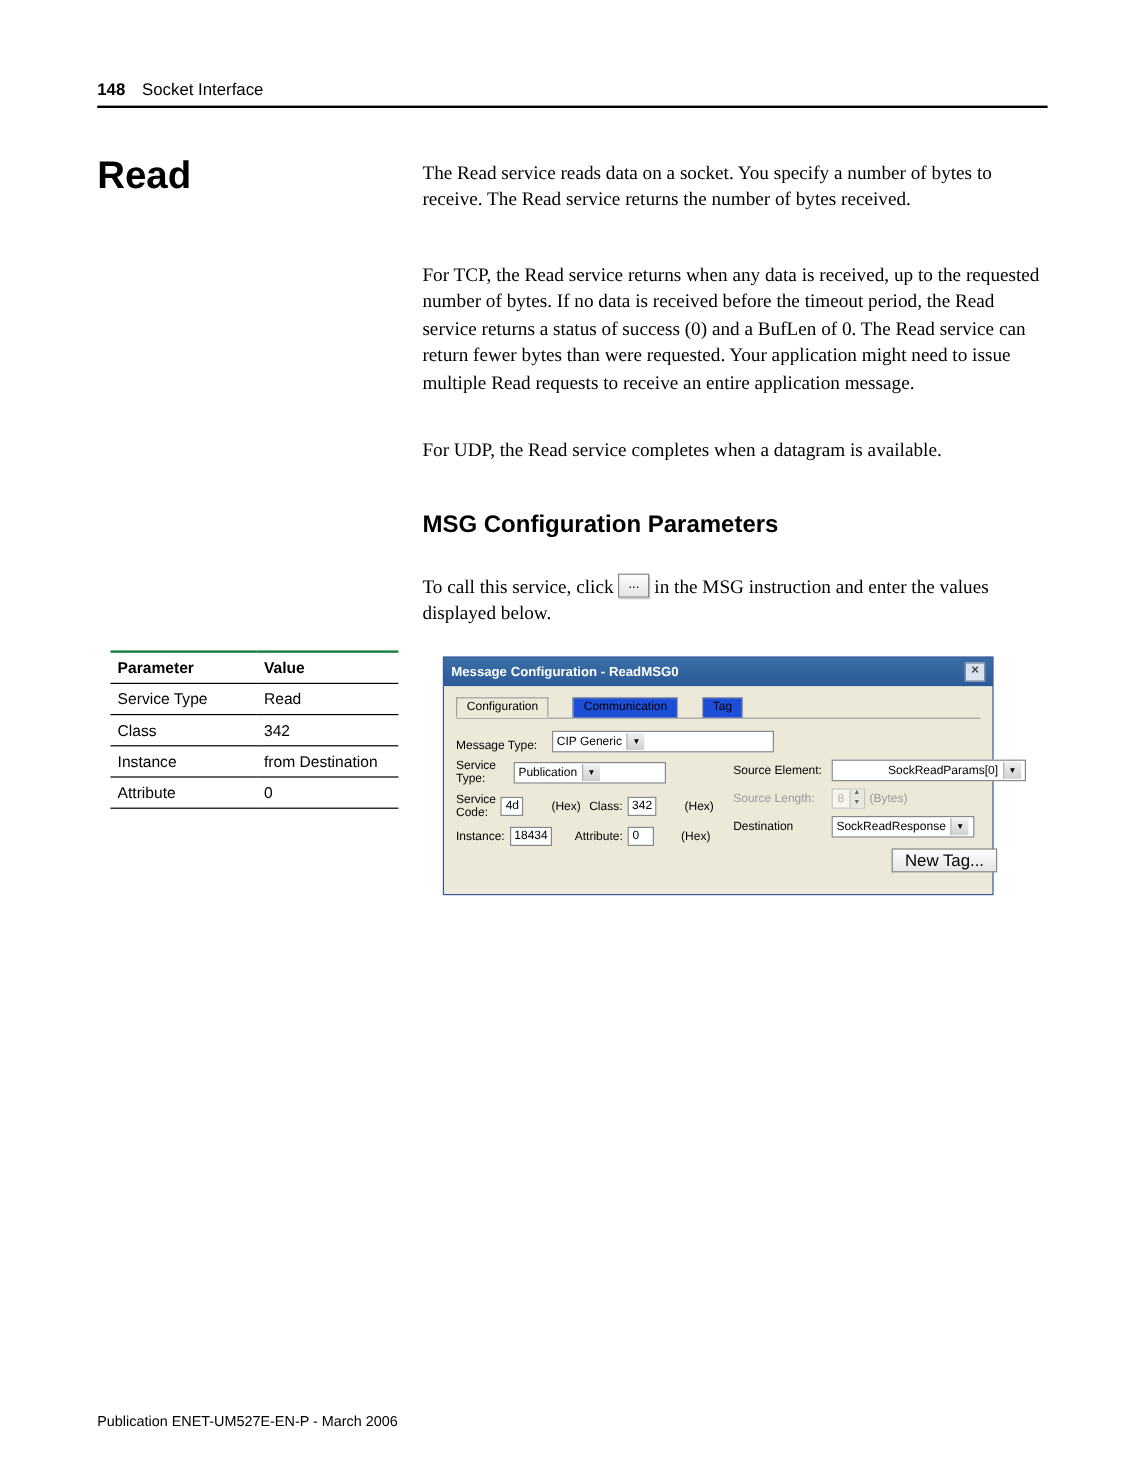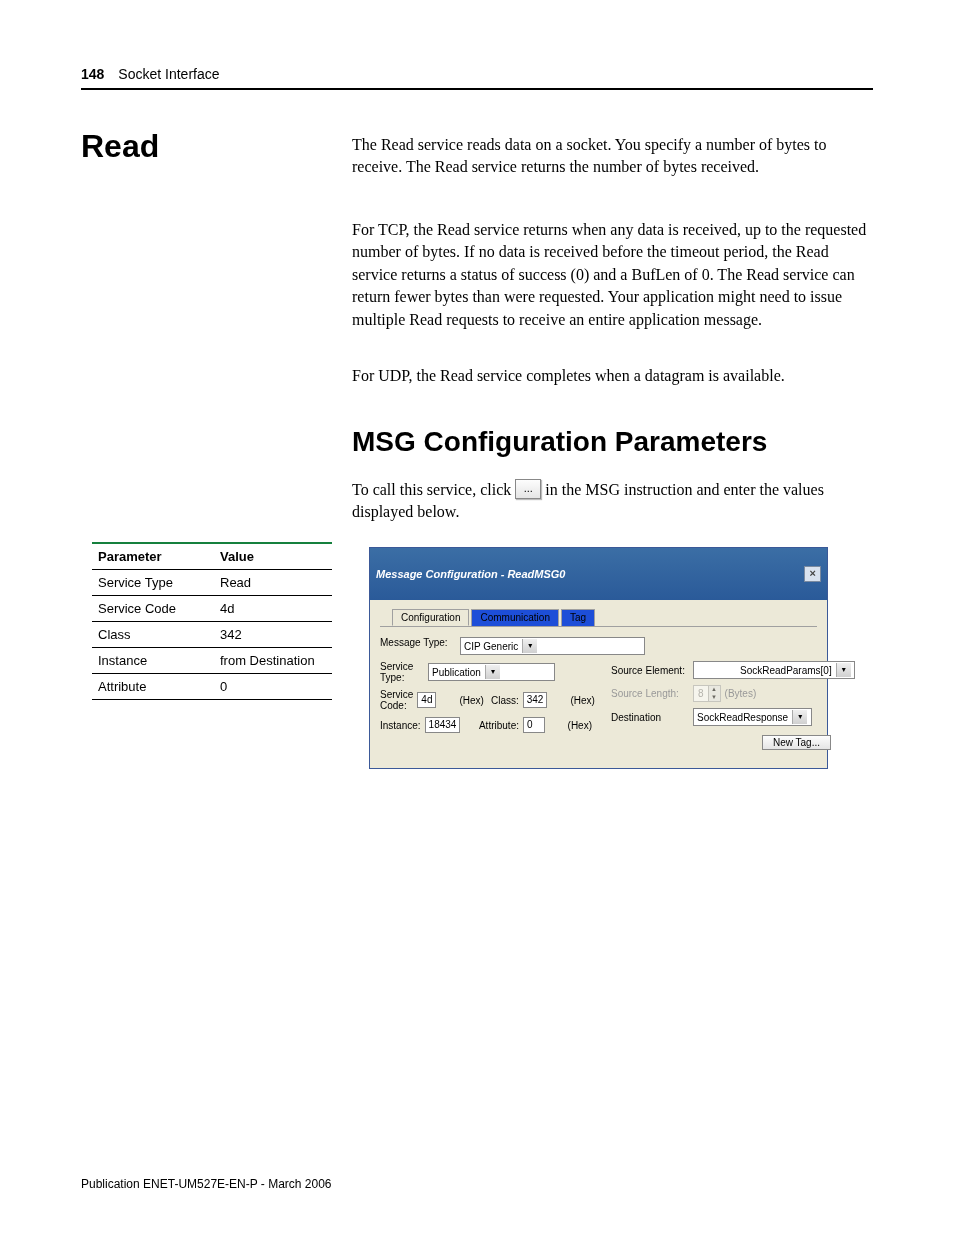--- a/index.html
+++ b/index.html
@@ -52,21 +52,21 @@
   .body1 { top: 134px; }
   .body2 { top: 219px; }
   .body3 { top: 365px; }
 
   .subheading {
     position: absolute;
     left: 352px;
     top: 426px;
     font-family: Arial, Helvetica, sans-serif;
     font-weight: bold;
-    font-size: 28px;
+    font-size: 20px;
     text-align: center;
   }
 
   .body4 {
     position: absolute;
     left: 352px;
     right: 81px;
     top: 479px;
     font-size: 16px;
     line-height: 1.4;
@@ -117,65 +117,63 @@
     top: 548px;
     width: 457px;
     font-family: Tahoma, Arial, sans-serif;
     font-size: 10px;
     box-shadow: 0 0 0 1px #3b5998;
   }
   .dlg-title {
     background: linear-gradient(#3b6ea5,#2a5a99);
     color: #fff;
     font-weight: bold;
-    padding: 18px 6px;
+    padding: 4px 6px;
     display: flex;
     justify-content: space-between;
     align-items: center;
     font-size: 11px;
-    font-style: italic;
   }
   .dlg-close {
     width: 15px; height: 14px;
     background: #d9e2ef;
     border: 1px solid #7a8aa0;
     color: #444;
     font-size: 11px;
     line-height: 12px;
     text-align: center;
   }
   .dlg-body {
     background: #ece9d8;
     padding: 8px 10px 12px 10px;
   }
   .tabs {
     display: flex;
-    gap: 2px;
+    gap: 20px;
     margin-bottom: 10px;
-    margin-left: 12px;
   }
   .tab {
     padding: 2px 8px;
     border: 1px solid #a0a0a0;
     background: #1d4ed8;
     position: relative;
     top: 1px;
     border-bottom: none;
   }
   .tab.active {
     background: #ece9d8;
     border-bottom: 1px solid #ece9d8;
     z-index: 2;
   }
   .tab-area-line {
     border-top: 1px solid #a0a0a0;
     margin-top: -9px;
     margin-bottom: 10px;
   }
-  .row { display: flex; align-items: flex-start; margin-bottom: 6px; }
+  .row { display: flex; align-items: flex-end; margin-bottom: 6px; }
   .lbl { width: 70px; color: #000; }
   .lbl-disabled { color: #999; }
   .combo {
     display: inline-flex;
     align-items: center;
     background: #fff;
     border: 1px solid #888;
     height: 16px;
     padding: 0 2px 0 3px;
   }
@@ -214,21 +212,21 @@
   }
   .leftcol, .rightcol {}
   .subrow { display: flex; align-items: center; margin-bottom: 6px; gap: 4px; }
   .smlabel { font-size: 10px; }
   .hex { font-size: 10px; margin: 0 3px; padding-left: 16px; }
   .newtag-btn {
     display: inline-block;
     padding: 1px 10px;
     border: 1px solid #888;
     background: linear-gradient(#fdfdfd,#e5e5e5);
-    font-size: 10px;
+    font-size: 14px;
     margin-top: 3px;
   }
   .right-label { width: 78px; display:inline-block; }
 
   .footer {
     position: absolute;
     left: 81px;
     bottom: 44px;
     font-family: Arial, Helvetica, sans-serif;
     font-size: 12px;
@@ -263,24 +261,20 @@
     <thead>
       <tr>
         <th>Parameter</th>
         <th>Value</th>
       </tr>
     </thead>
     <tbody>
       <tr>
         <td>Service Type</td>
         <td>Read</td>
-      </tr>
-      <tr>
-        <td>Service Code</td>
-        <td>4d</td>
       </tr>
       <tr>
         <td>Class</td>
         <td>342</td>
       </tr>
       <tr>
         <td>Instance</td>
         <td>from Destination</td>
       </tr>
       <tr>

